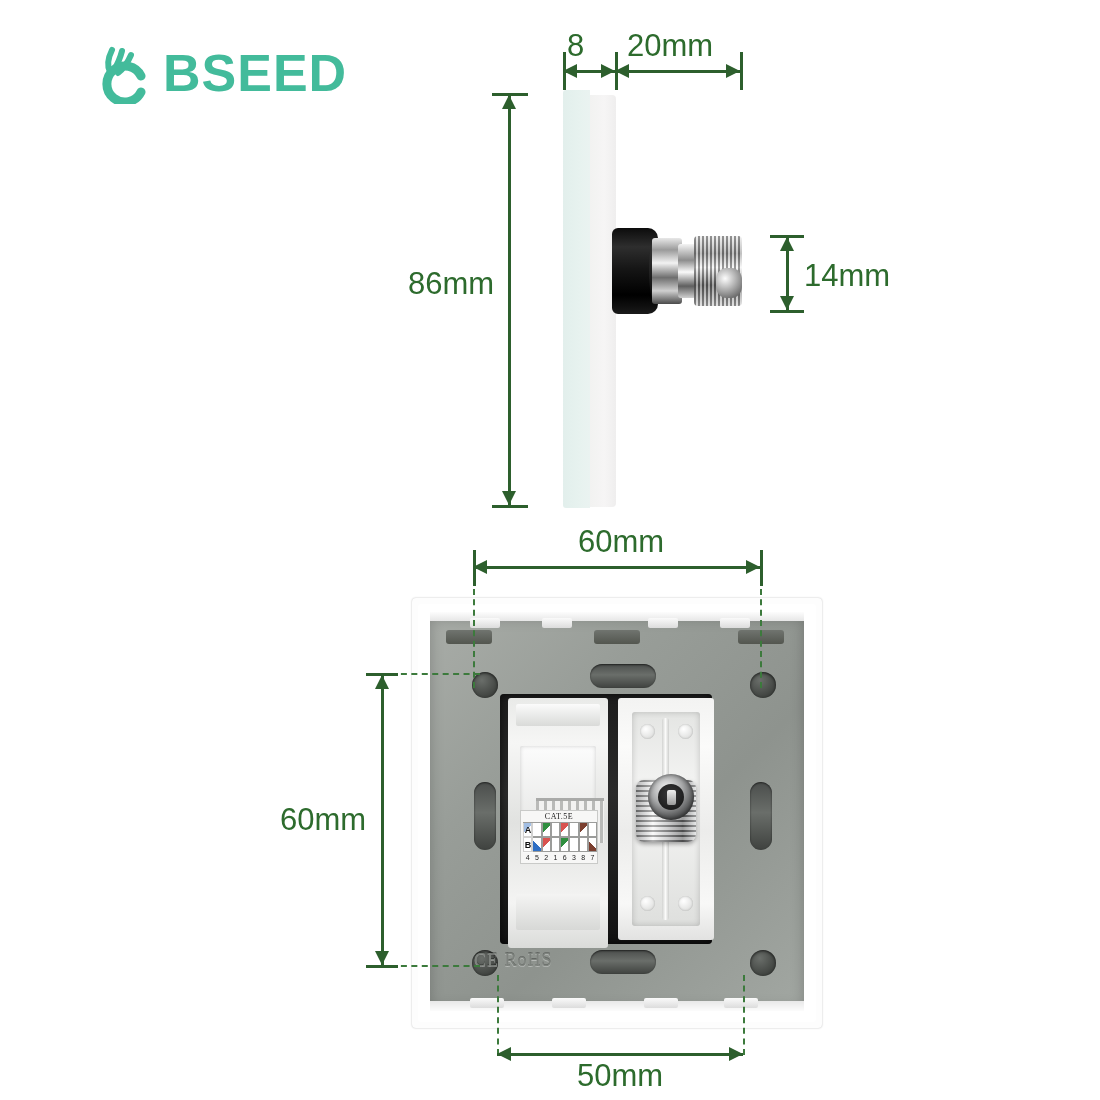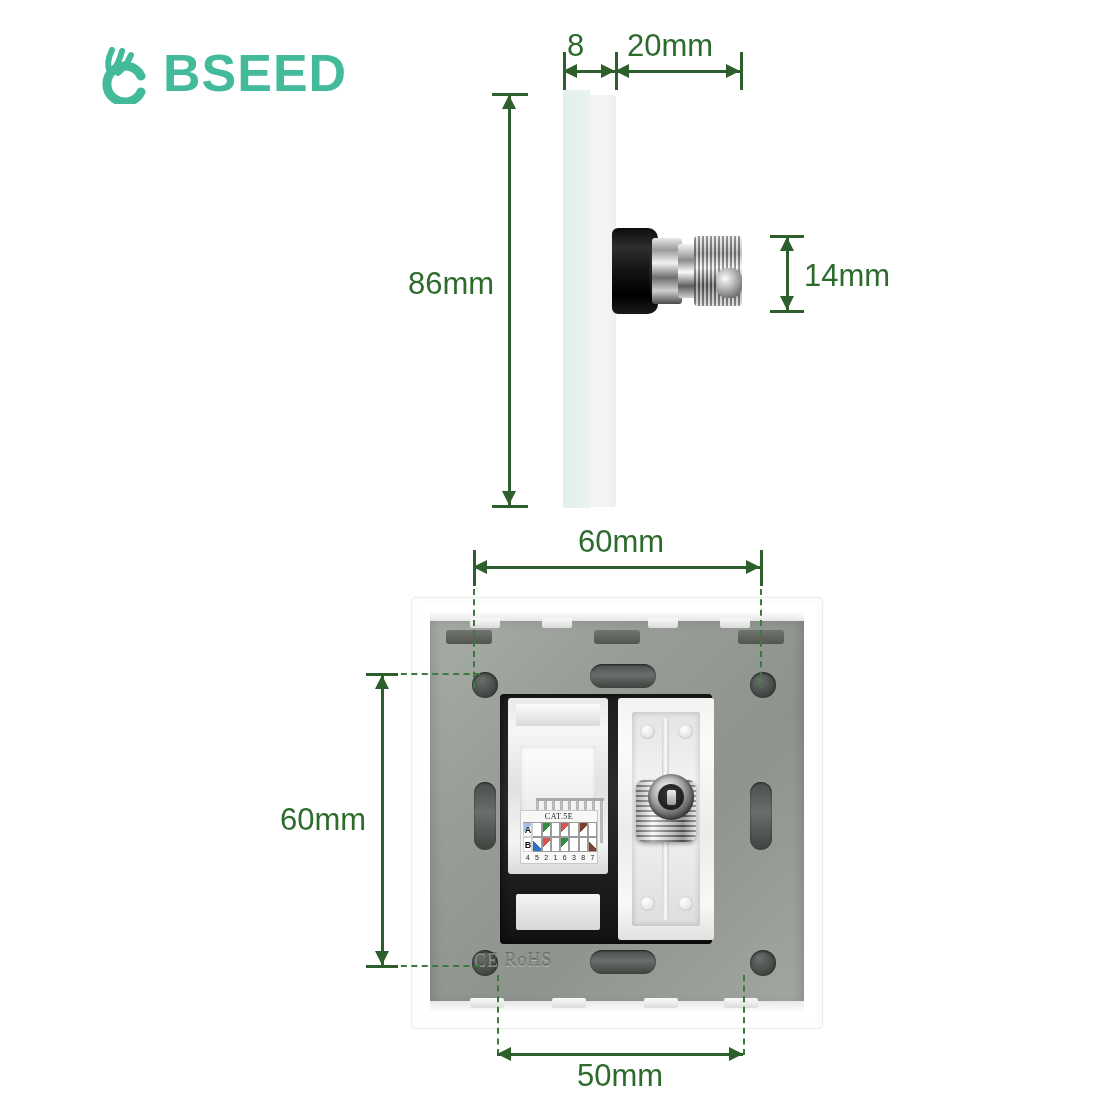--- a/index.html
+++ b/index.html
@@ -77,21 +77,21 @@
     background:radial-gradient(circle at 38% 32%,#6a6e6a,#2f322f);
     box-shadow:inset 0 1px 3px rgba(0,0,0,.7);}
   .tab{position:absolute;background:linear-gradient(180deg,#fafafa,#dcdcdc);border-radius:2px;}
   .tab-d{position:absolute;background:linear-gradient(180deg,#70746f,#53564f);border-radius:3px;}
 
   .modframe{position:absolute;left:88px;top:96px;width:212px;height:250px;border-radius:4px;
     background:linear-gradient(180deg,#1d1d1d,#2b2b2b 40%,#121212);
     box-shadow:inset 0 0 8px rgba(0,0,0,.75);}
 
   
-  .rj-mod{position:absolute;left:96px;top:100px;width:100px;height:176px;border-radius:3px;
+  .rj-mod{position:absolute;left:96px;top:100px;width:100px;height:250px;border-radius:3px;
     background:linear-gradient(180deg,#e9eae8 0%,#f6f6f5 18%,#e1e2e0 50%,#f4f4f3 82%,#dadbd9 100%);}
   .rj-top-clip{position:absolute;left:8px;top:6px;width:84px;height:22px;border-radius:2px;
     background:linear-gradient(180deg,#fbfbfb,#d9dad8);}
   .rj-jack{position:absolute;left:12px;top:48px;width:76px;height:96px;border-radius:2px;
     background:linear-gradient(180deg,#fcfcfc,#e3e4e2);box-shadow:inset 0 0 4px rgba(0,0,0,.18);}
   .rj-pins{position:absolute;left:16px;top:52px;width:68px;height:42px;
     background:repeating-linear-gradient(90deg,#b9bab8 0 3px,#f2f2f1 3px 8px);
     border-top:3px solid #a9aaa8;}
   .rj-label{position:absolute;left:12px;top:112px;width:78px;height:54px;background:#f7f7f6;
     border:1px solid #c9cac8;box-sizing:border-box;}

